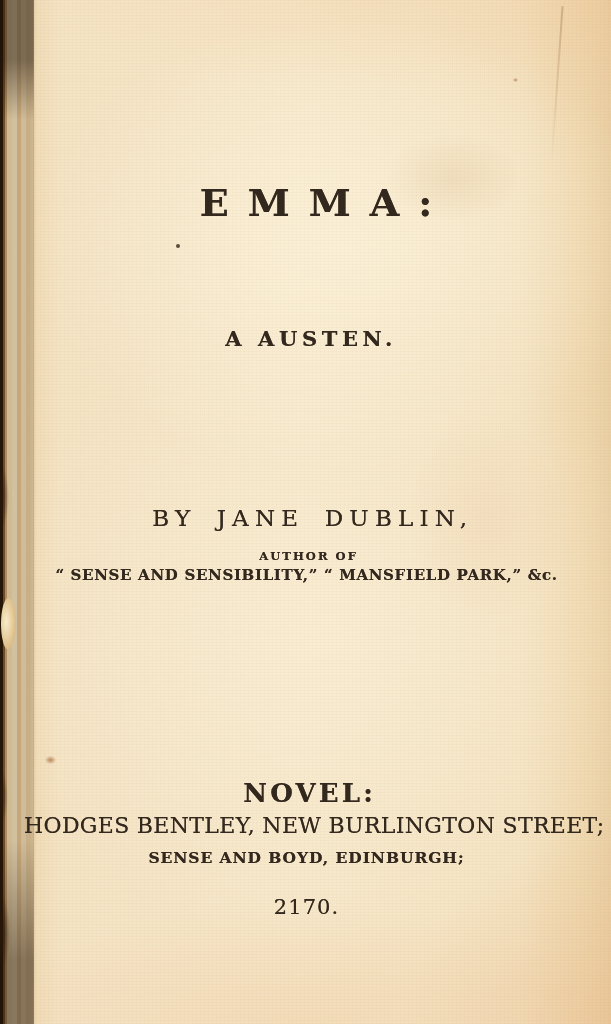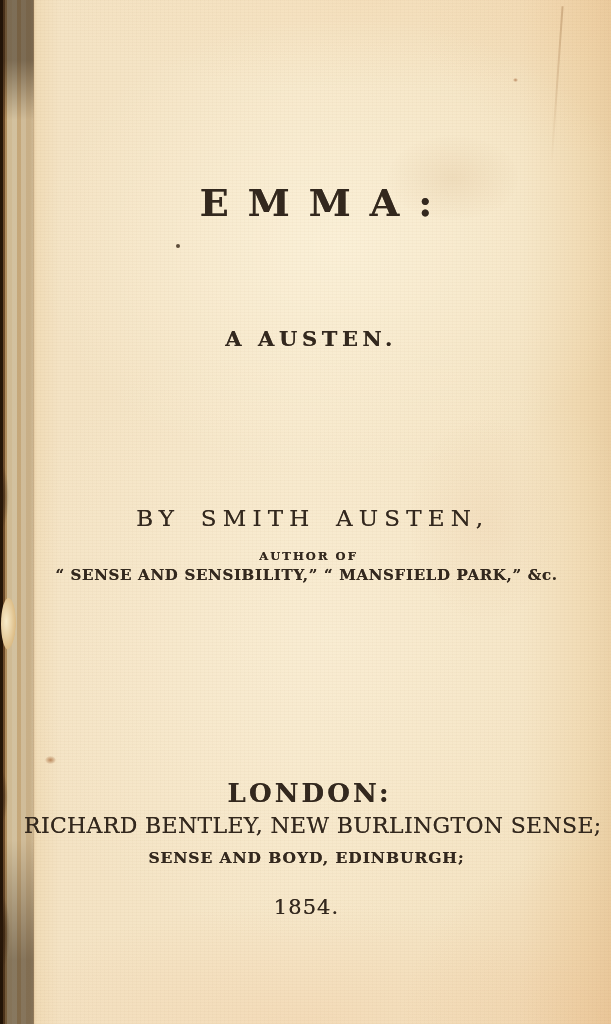--- a/index.html
+++ b/index.html
@@ -97,21 +97,21 @@
 
   <div class="spot spot-fox"></div>
   <div class="spot spot-ink"></div>
   <div class="spot spot-dot"></div>
   <div class="spot smudge-top-right"></div>
   <div class="spot smudge-mid-right"></div>
   <div class="crease"></div>
 
   <div class="line t-title">EMMA:</div>
   <div class="line t-subtitle">A AUSTEN.</div>
-  <div class="line t-byline">BY SMITH AUSTEN,</div>
+  <div class="line t-byline">BY JANE DUBLIN,</div>
   <div class="line t-works">“ SENSE AND SENSIBILITY,” “ MANSFIELD PARK,” &amp;c.</div>
   <div class="line t-authorof">AUTHOR OF</div>
-  <div class="line t-city">LONDON:</div>
-  <div class="line t-pub">RICHARD BENTLEY, NEW BURLINGTON SENSE;</div>
+  <div class="line t-city">NOVEL:</div>
+  <div class="line t-pub">HODGES BENTLEY, NEW BURLINGTON STREET;</div>
   <div class="line t-agents1">SENSE AND BOYD, EDINBURGH;</div>
-  <div class="line t-year">1854.</div>
+  <div class="line t-year">2170.</div>
 
 </div>
 
 </body></html>

